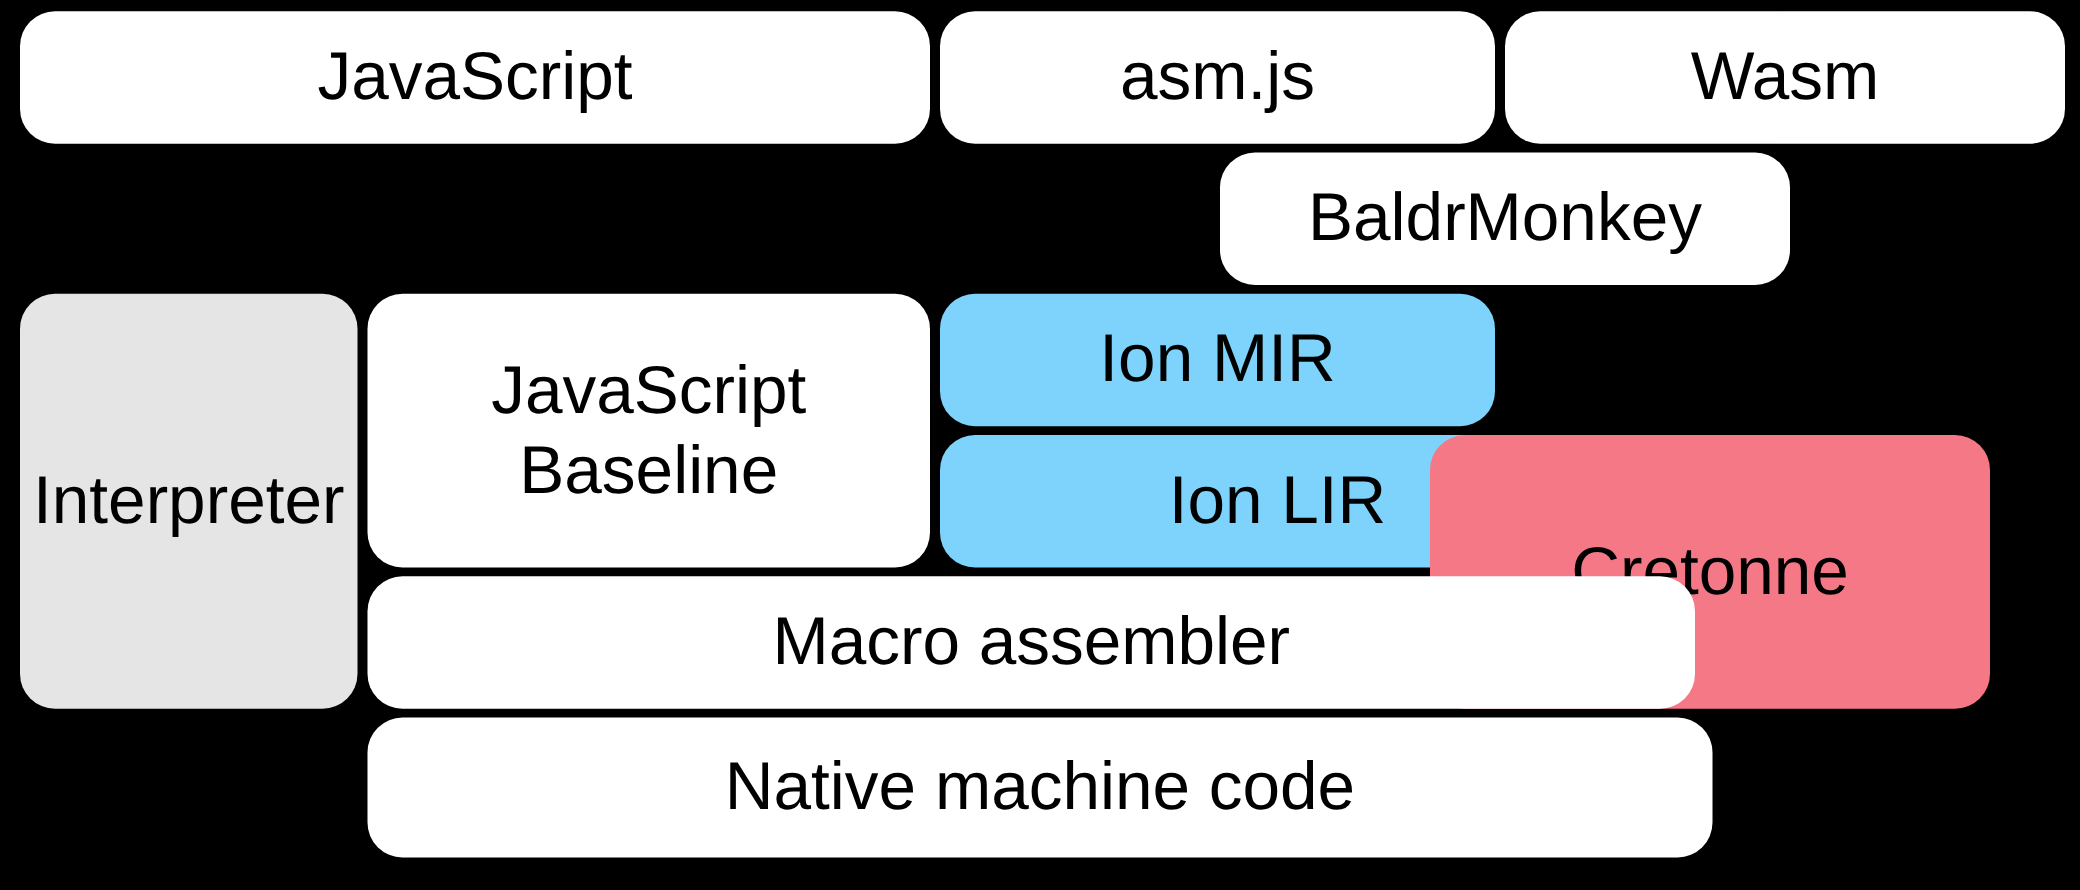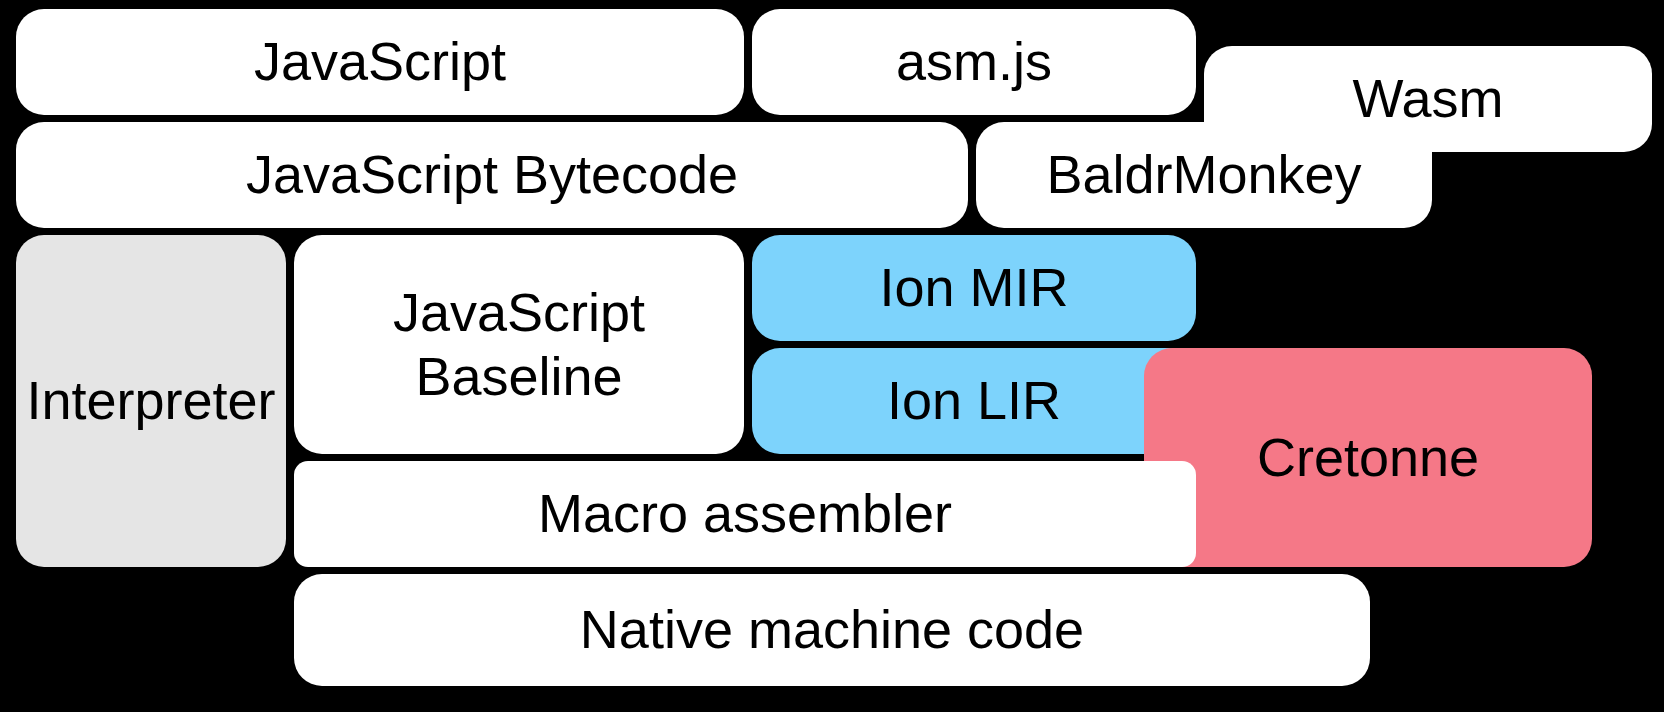--- a/index.html
+++ b/index.html
@@ -36,48 +36,45 @@
 <body>
 
 <div id="canvas">
 
   <div class="box fill-white" style="left:16px;   top:9px;   width:728px;  height:106px;">
     <span>JavaScript</span>
   </div>
   <div class="box fill-white" style="left:752px;  top:9px;   width:444px;  height:106px;">
     <span>asm.js</span>
   </div>
-  <div class="box fill-white" style="left:1204px; top:9px;   width:448px;  height:106px;margin-top:37px;">
+  <div class="box fill-white" style="left:1204px; top:9px;   width:448px;  height:106px;">
     <span>Wasm</span>
   </div>
 
-  <div class="box fill-white" style="left:16px;   top:122px; width:952px;  height:106px;">
-    <span>JavaScript Bytecode</span>
-  </div>
   <div class="box fill-white" style="left:976px;  top:122px; width:456px;  height:106px;">
     <span>BaldrMonkey</span>
   </div>
 
   <div class="box fill-gray" style="left:16px;   top:235px; width:270px;  height:332px;">
     <span>Interpreter</span>
   </div>
   <div class="box fill-white" style="left:294px;  top:235px; width:450px;  height:219px;">
     <span>JavaScript
 Baseline</span>
   </div>
   <div class="box fill-green" style="left:752px;  top:235px; width:444px;  height:106px;">
     <span>Ion MIR</span>
   </div>
-  <div class="box fill-green" style="left:752px;  top:348px; width:444px;  height:106px;">
+  <div class="box fill-green" style="left:752px;  top:348px; width:444px;  height:106px;padding-left:48px;">
     <span>Ion LIR</span>
   </div>
   <div class="box fill-pink" style="left:1144px; top:348px; width:448px;  height:219px;">
     <span>Cretonne</span>
   </div>
-  <div class="box fill-white" style="left:294px;  top:461px; width:902px;  height:106px;border-radius:14px;">
+  <div class="box fill-white" style="left:294px;  top:461px; width:1062px;  height:106px;">
     <span>Macro assembler</span>
   </div>
 
   <div class="box fill-white" style="left:294px;  top:574px; width:1076px; height:112px;">
     <span>Native machine code</span>
   </div>
 
 </div>
 
 </body></html>

